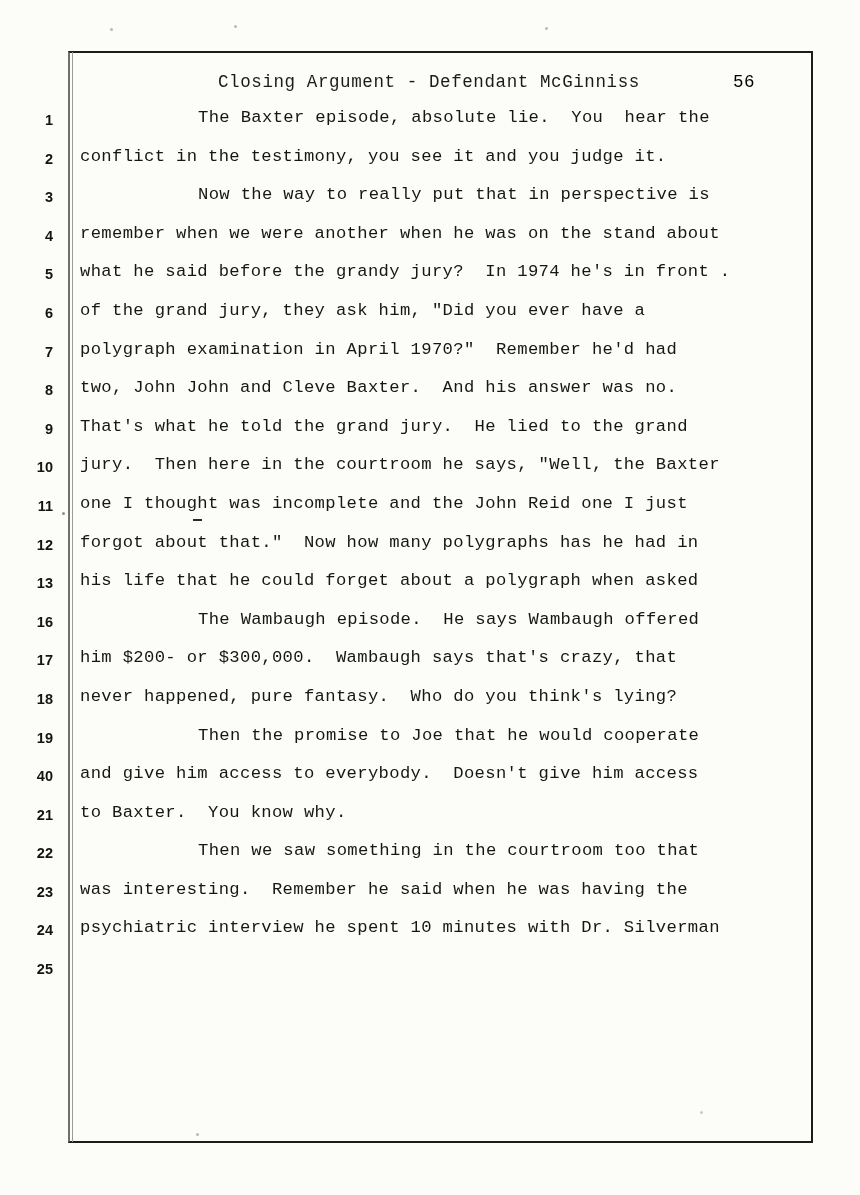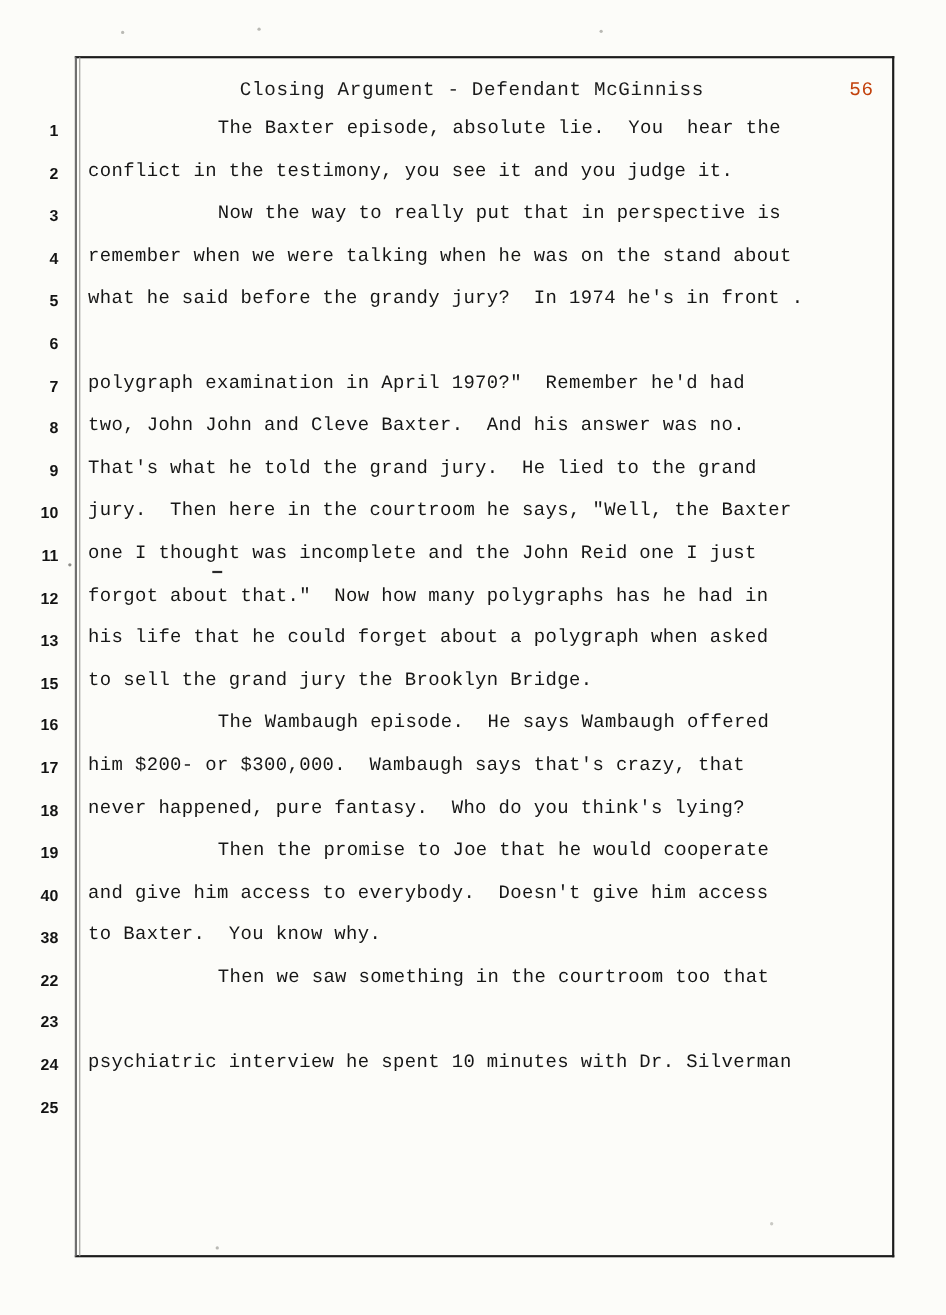--- a/index.html
+++ b/index.html
@@ -78,24 +78,24 @@
   .doc-title {
     position: absolute;
     left: 138px;
     white-space: pre;
     font-size: 17.5px;
     letter-spacing: 0.6px;
     color: #1b1b1b;
   }
   .doc-pageno {
     position: absolute;
-    left: 692px;
+    left: 653px;
     font-size: 17.5px;
     letter-spacing: 0.6px;
-    color: #c2410c;
+    color: #000000;
   }
 
   
   .transcript-body {
     position: absolute;
     left: 0;
     top: 108px;
     width: 860px;
   }
   .t-line {
@@ -179,28 +179,29 @@
       <div class="t-line">
         <span class="line-no">2</span>
         <span class="line-text">conflict in the testimony, you see it and you judge it.</span>
       </div>
       <div class="t-line para-gap">
         <span class="line-no">3</span>
         <span class="line-text indented">Now the way to really put that in perspective is</span>
       </div>
       <div class="t-line">
         <span class="line-no">4</span>
-        <span class="line-text">remember when we were talking when he was on the stand about</span>
+        <span class="line-text">remember when we were another when he was on the stand about</span>
       </div>
       <div class="t-line">
         <span class="line-no">5</span>
         <span class="line-text">what he said before the grandy jury?  In 1974 he's in front .</span>
       </div>
       <div class="t-line">
         <span class="line-no">6</span>
+        <span class="line-text">of the grand jury, they ask him, "Did you ever have a</span>
       </div>
       <div class="t-line">
         <span class="line-no">7</span>
         <span class="line-text">polygraph examination in April 1970?"  Remember he'd had</span>
       </div>
       <div class="t-line">
         <span class="line-no">8</span>
         <span class="line-text">two, John John and Cleve Baxter.  And his answer was no.</span>
       </div>
       <div class="t-line">
@@ -217,24 +218,20 @@
         <span class="ink-dot-left"></span>
       </div>
       <div class="t-line">
         <span class="line-no">12</span>
         <span class="line-text">forgot about that."  Now how many polygraphs has he had in</span>
       </div>
       <div class="t-line">
         <span class="line-no">13</span>
         <span class="line-text">his life that he could forget about a polygraph when asked</span>
       </div>
-      <div class="t-line">
-        <span class="line-no">15</span>
-        <span class="line-text">to sell the grand jury the Brooklyn Bridge.</span>
-      </div>
       <div class="t-line para-gap">
         <span class="line-no">16</span>
         <span class="line-text indented">The Wambaugh episode.  He says Wambaugh offered</span>
       </div>
       <div class="t-line">
         <span class="line-no">17</span>
         <span class="line-text">him $200- or $300,000.  Wambaugh says that's crazy, that</span>
       </div>
       <div class="t-line">
         <span class="line-no">18</span>
@@ -242,29 +239,30 @@
       </div>
       <div class="t-line para-gap">
         <span class="line-no">19</span>
         <span class="line-text indented">Then the promise to Joe that he would cooperate</span>
       </div>
       <div class="t-line">
         <span class="line-no">40</span>
         <span class="line-text">and give him access to everybody.  Doesn't give him access</span>
       </div>
       <div class="t-line">
-        <span class="line-no">38</span>
+        <span class="line-no">21</span>
         <span class="line-text">to Baxter.  You know why.</span>
       </div>
       <div class="t-line para-gap">
         <span class="line-no">22</span>
         <span class="line-text indented">Then we saw something in the courtroom too that</span>
       </div>
       <div class="t-line">
         <span class="line-no">23</span>
+        <span class="line-text">was interesting.  Remember he said when he was having the</span>
       </div>
       <div class="t-line">
         <span class="line-no">24</span>
         <span class="line-text">psychiatric interview he spent 10 minutes with Dr. Silverman</span>
       </div>
       <div class="t-line">
         <span class="line-no">25</span>
       </div>
     </div>
 

